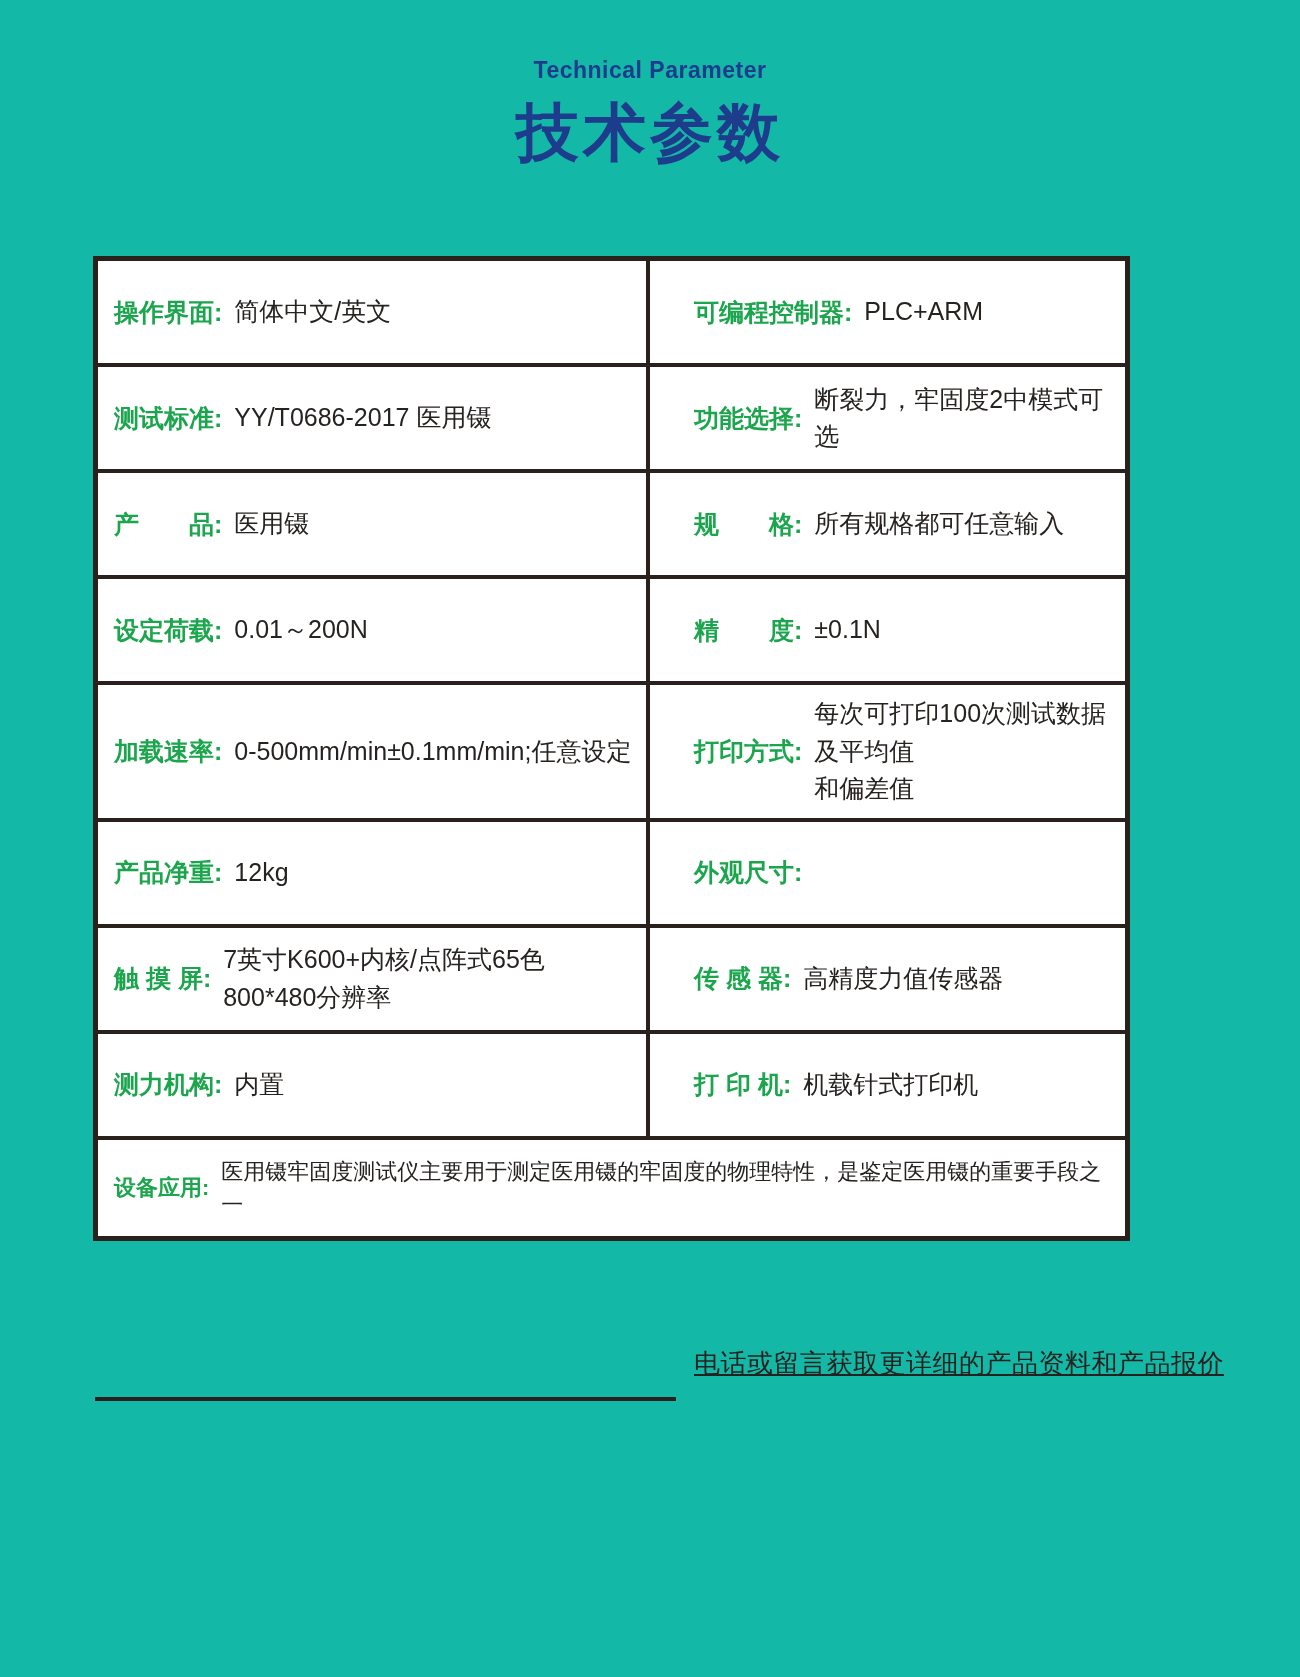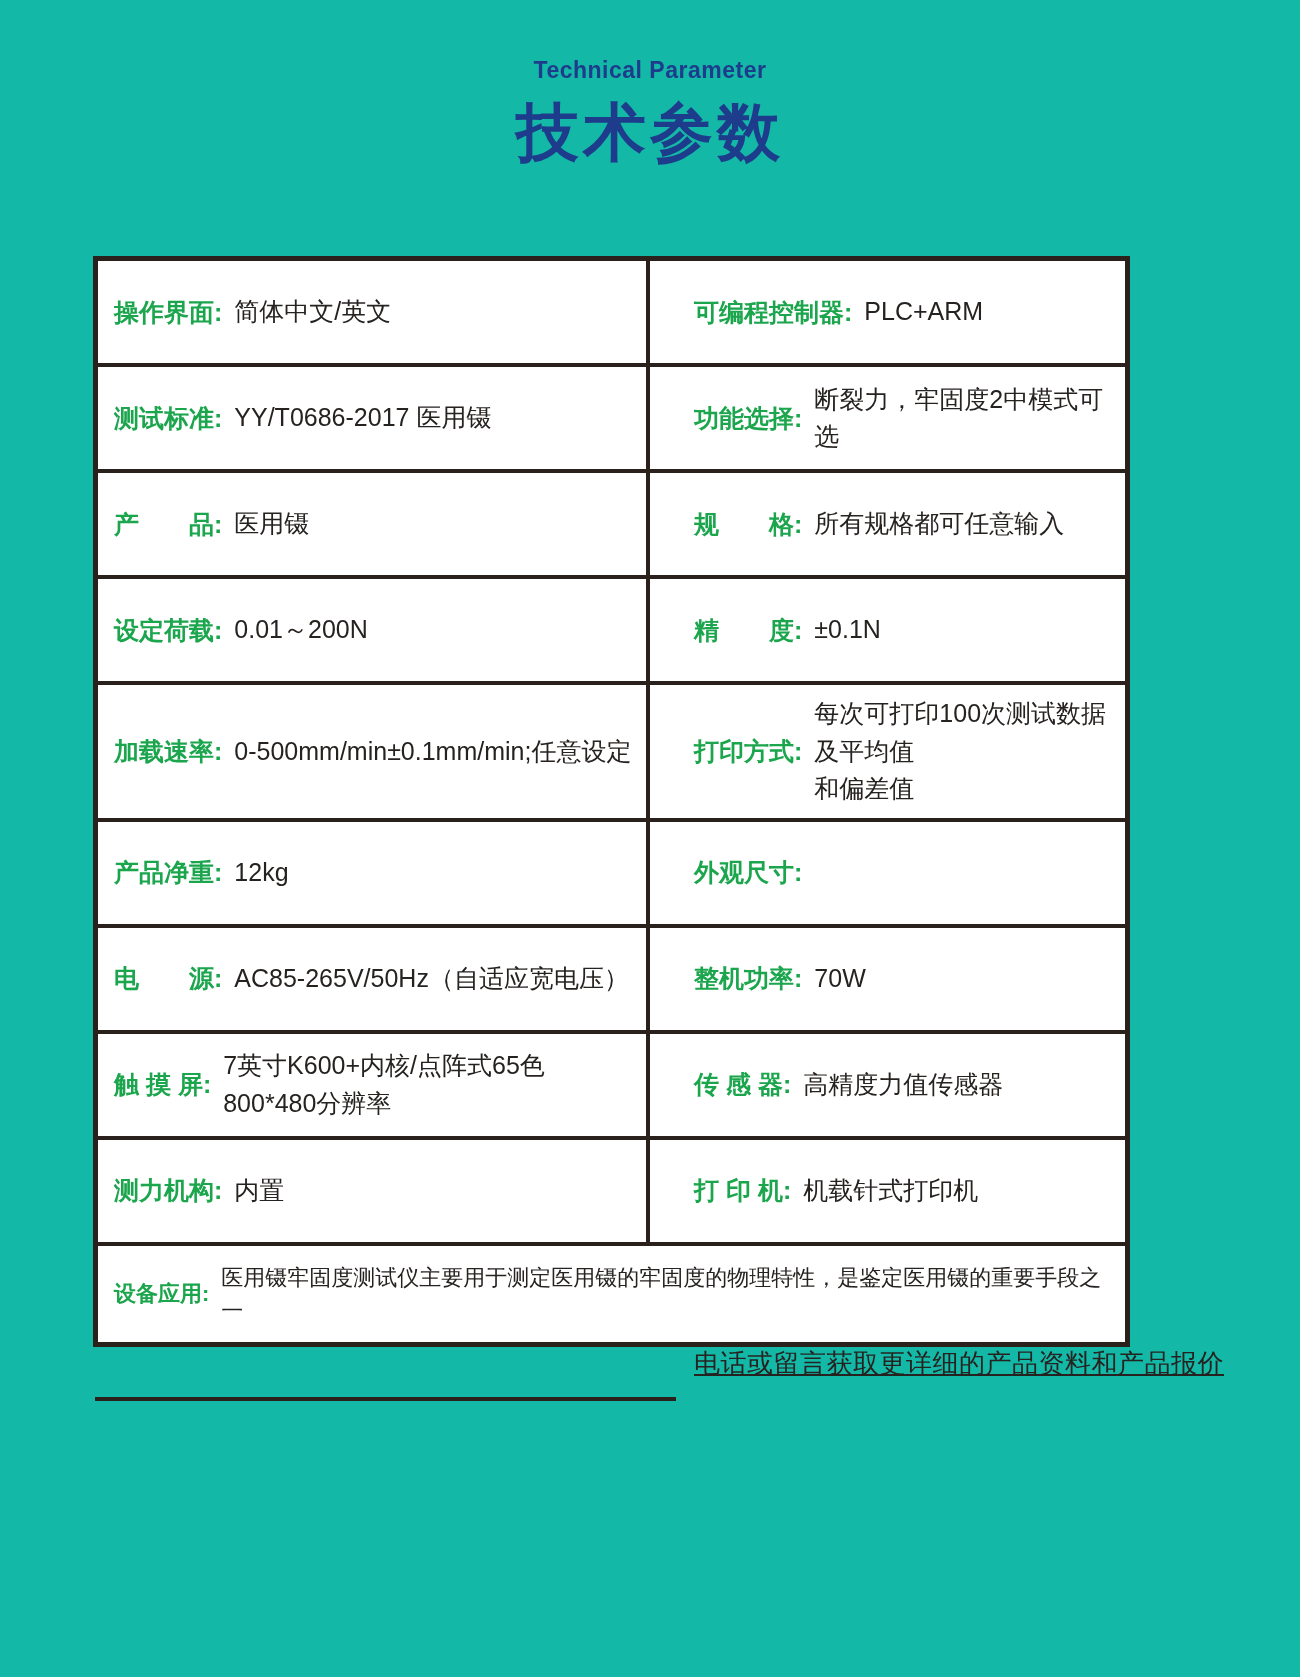--- a/index.html
+++ b/index.html
@@ -172,30 +172,20 @@
     <div class="trow">
       <div class="cell left">
         <span class="plabel">产品净重:</span>
         <span class="pvalue">12kg</span>
       </div>
       <div class="cell right">
         <span class="plabel">外观尺寸:</span>
       </div>
     </div>
 
-    <div class="trow">
-      <div class="cell left">
-        <span class="plabel">电　　源:</span>
-        <span class="pvalue">AC85-265V/50Hz（自适应宽电压）</span>
-      </div>
-      <div class="cell right">
-        <span class="plabel">整机功率:</span>
-        <span class="pvalue">70W</span>
-      </div>
-    </div>
 
     <div class="trow">
       <div class="cell left">
         <span class="plabel">触 摸 屏:</span>
         <span class="pvalue">7英寸K600+内核/点阵式65色
 800*480分辨率</span>
       </div>
       <div class="cell right">
         <span class="plabel">传 感 器:</span>
         <span class="pvalue">高精度力值传感器</span>

